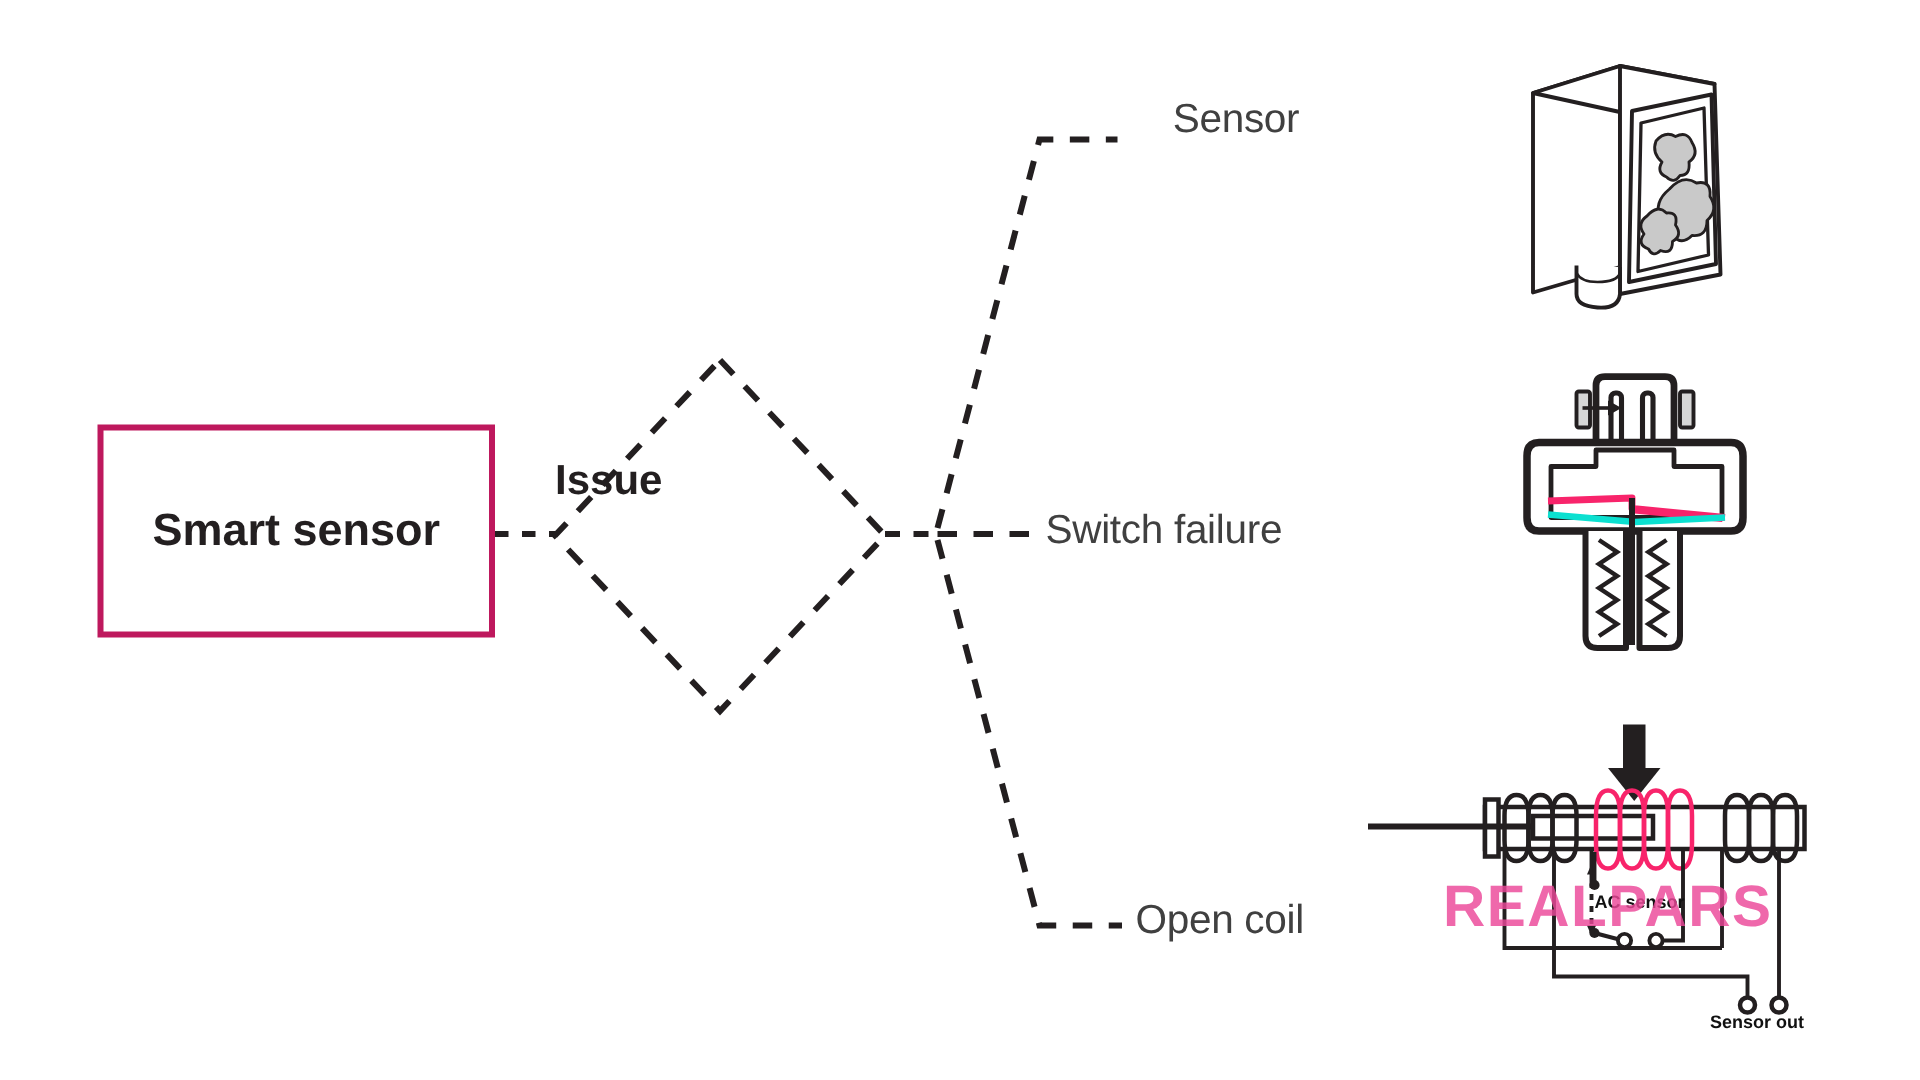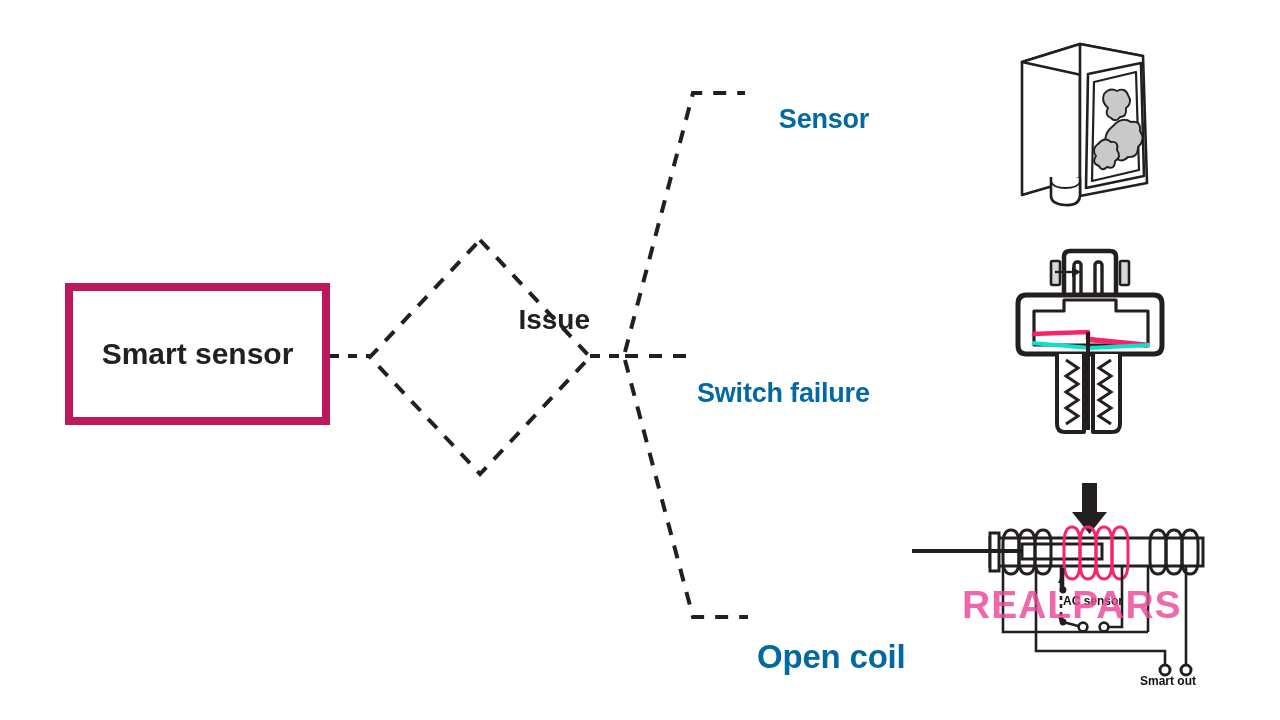--- a/index.html
+++ b/index.html
@@ -17,34 +17,33 @@
     color: #231f20;
   }
   #canvas {
     position: absolute;
     inset: 0;
     width: 1280px;
     height: 720px;
   }
   .lbl {
     position: absolute;
-    font-weight: bold;
-    color: #0369a1;
+    font-weight: normal;
+    color: #404040;
     letter-spacing: -0.2px;
     white-space: nowrap;
-    margin-top: 40px;
   }
   
   #source-box {
     position: absolute;
     left: 65px;
     top: 283px;
     width: 265px;
     height: 142px;
-    border: 8px solid #be185d;
+    border: 4px solid #be185d;
     box-sizing: border-box;
     background: #ffffff;
   }
   #source-box-label {
     position: absolute;
     left: 0;
     top: 0;
     width: 100%;
     height: 100%;
     display: flex;
@@ -53,21 +52,21 @@
     font-size: 30px;
     font-weight: bold;
     color: #231f20;
   }
   
   #decision-label {
     position: absolute;
     left: 370px;
     top: 300px;
     width: 220px;
-    text-align: right;
+    text-align: left;
     font-size: 28px;
     font-weight: bold;
     line-height: 1.45;
     color: #231f20;
   }
   
   #branch-label-0 {
     left: 706px;
     top: 60px;
     width: 236px;
@@ -77,21 +76,21 @@
     white-space: normal;
   }
   #branch-label-1 {
     left: 697px;
     top: 338px;
     font-size: 27px;
   }
   #branch-label-2 {
     left: 757px;
     top: 598px;
-    font-size: 33px;
+    font-size: 27px;
   }
   
   #watermark {
     position: absolute;
     left: 962px;
     top: 583px;
     font-size: 39px;
     font-weight: bold;
     letter-spacing: 1px;
     color: #ec4899;
@@ -258,15 +257,15 @@
 <div class="lbl" id="branch-label-0">
   <div>Sensor</div>
 </div>
 
 <div class="lbl" id="branch-label-1">Switch failure</div>
 
 <div class="lbl" id="branch-label-2">Open coil</div>
 
 <div class="mini-lbl" id="ac-input-label">AC sensor</div>
 
-<div class="mini-lbl" id="signal-out-label">Smart out</div>
+<div class="mini-lbl" id="signal-out-label">Sensor out</div>
 
 <div id="watermark">REALPARS</div>
 
 </body></html>

